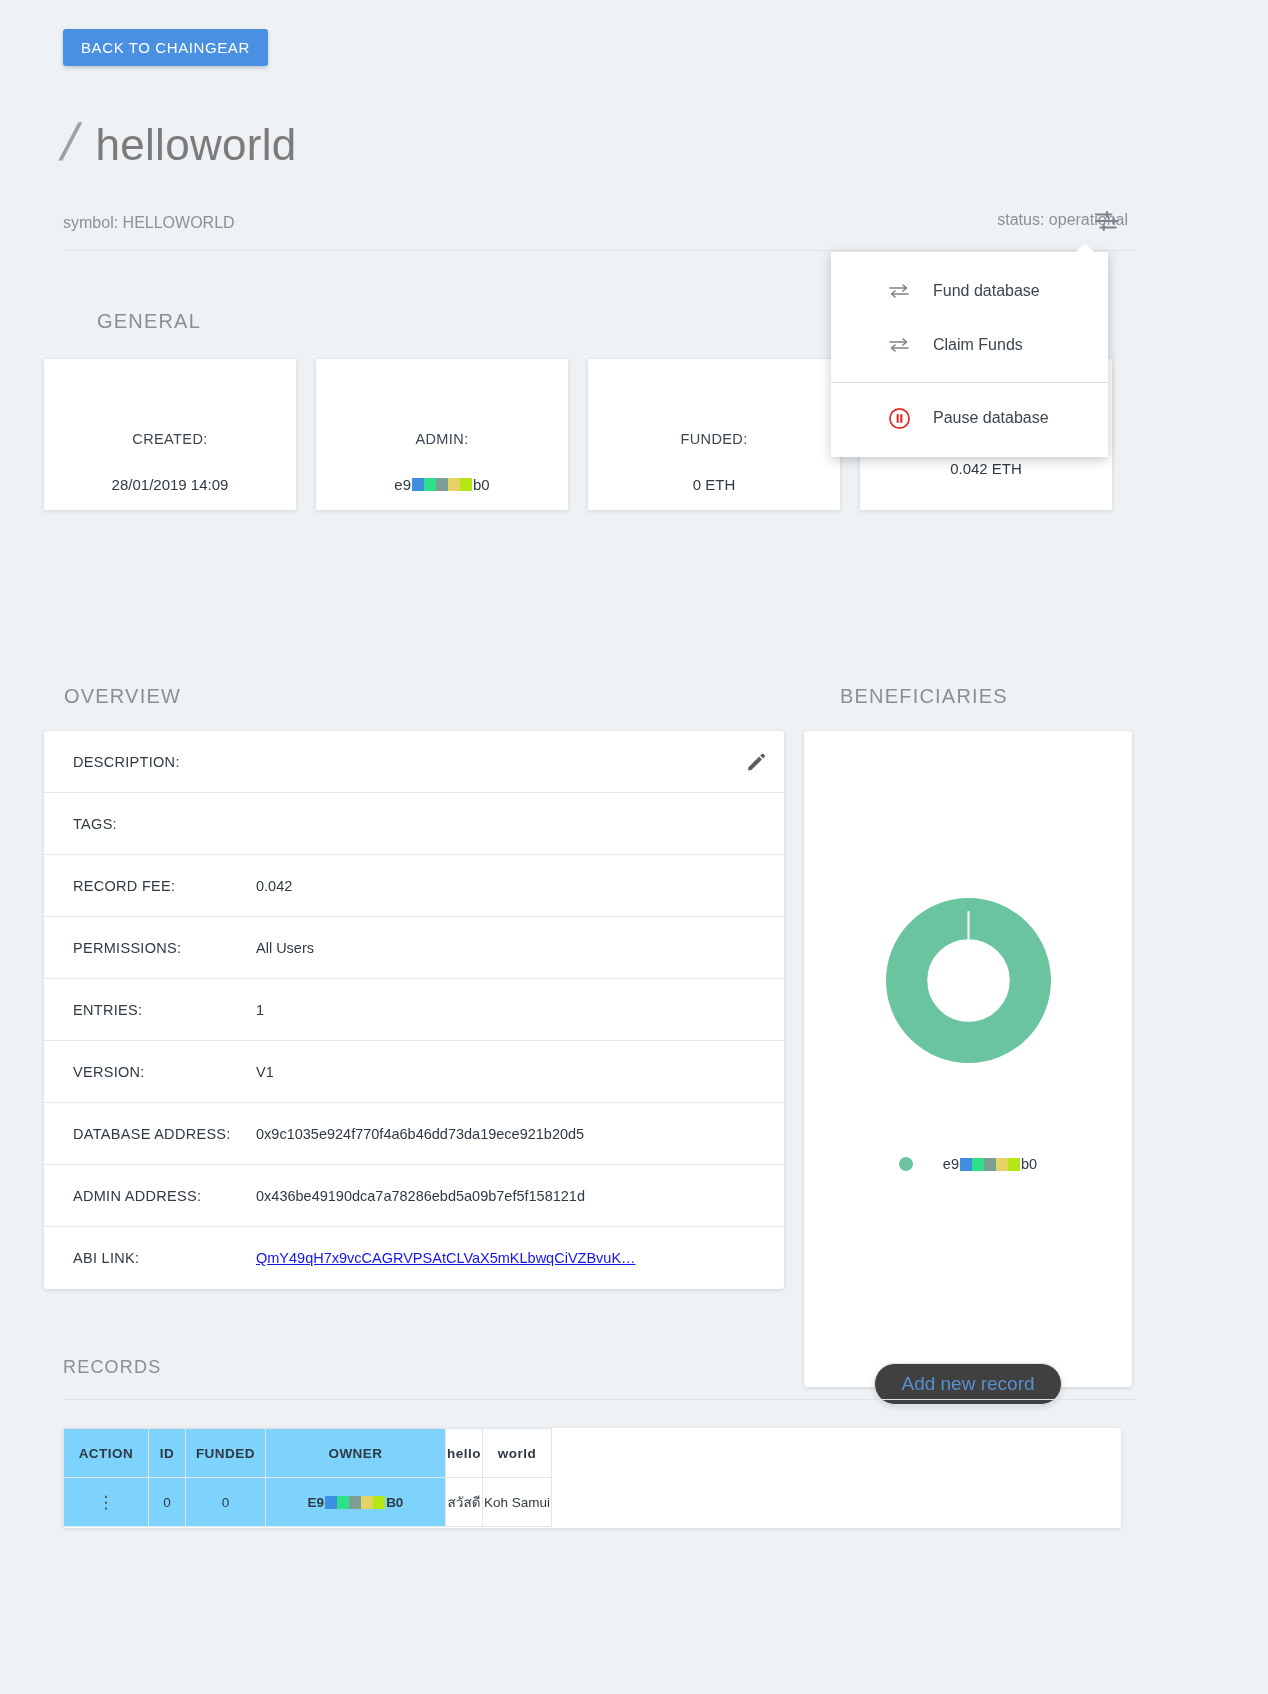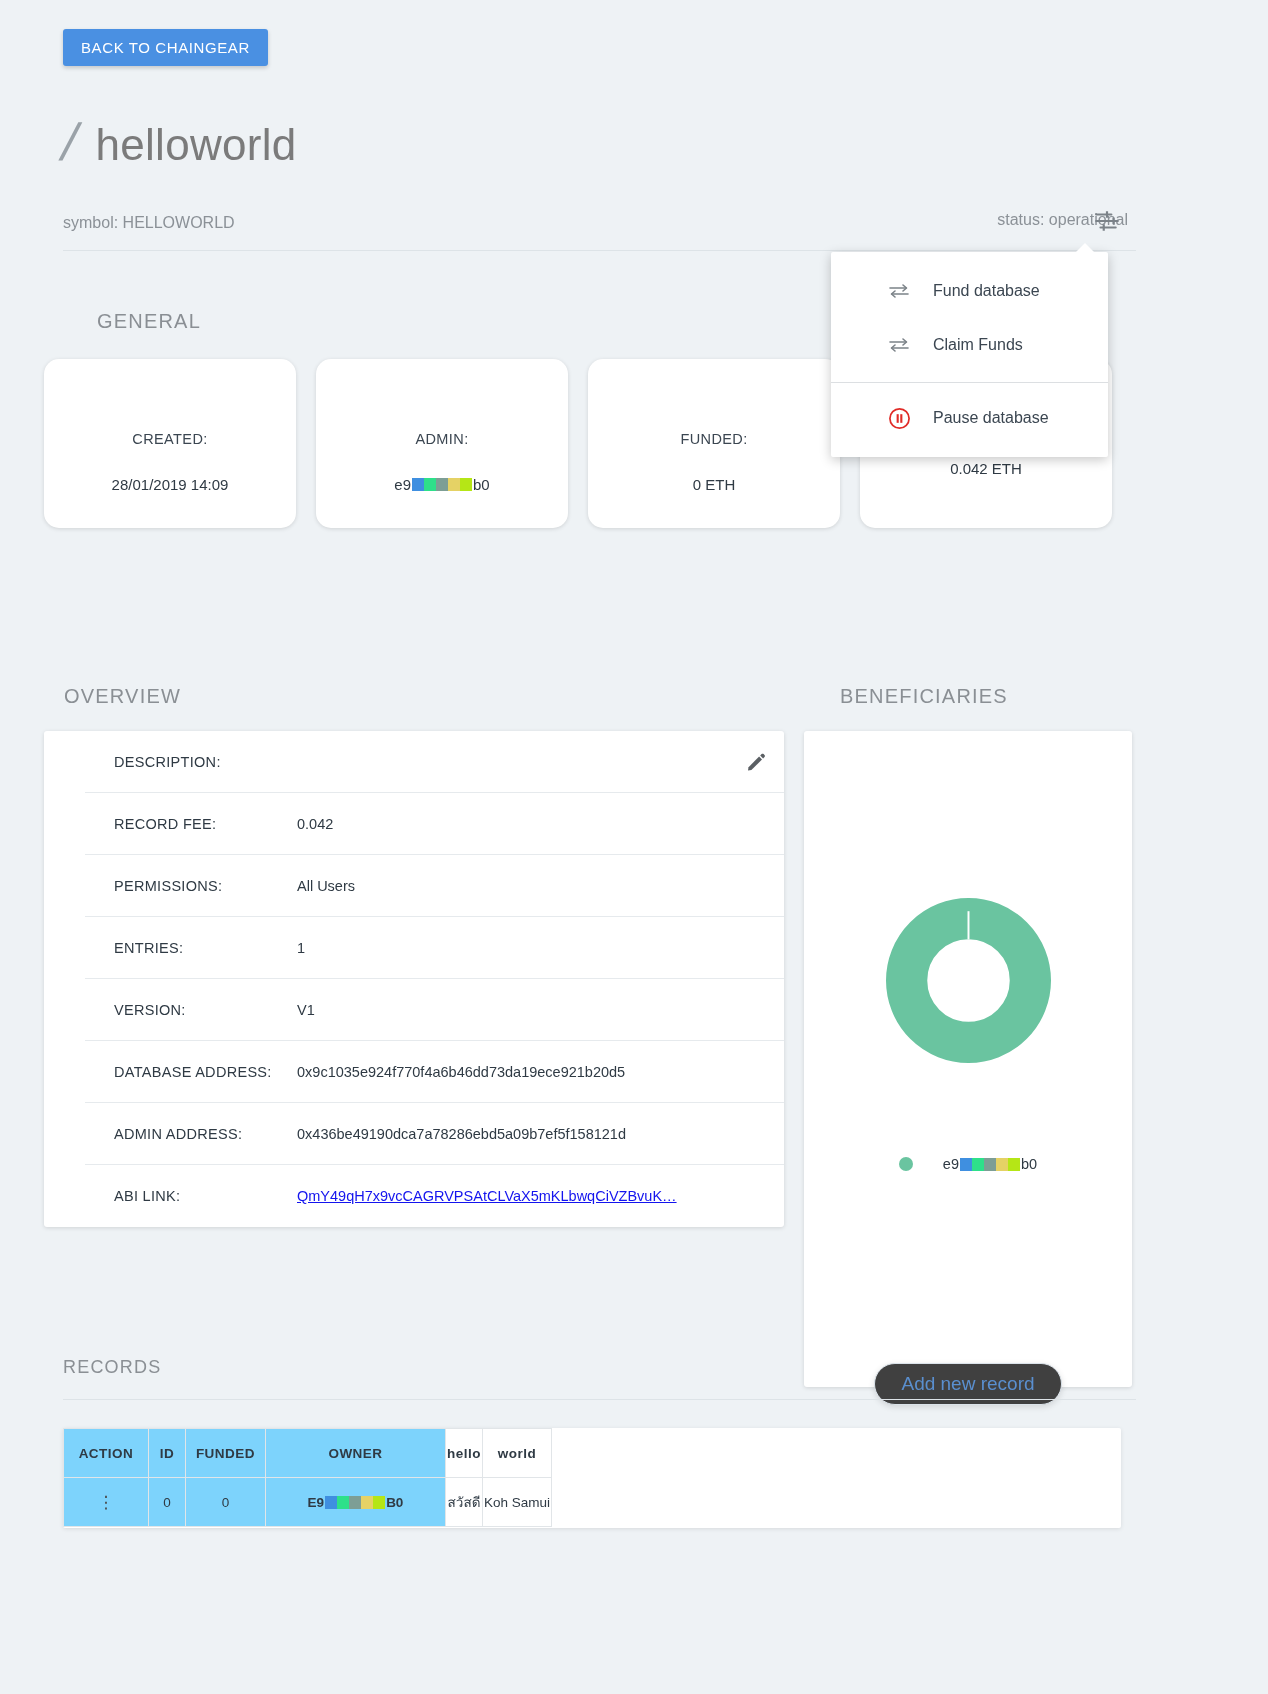--- a/index.html
+++ b/index.html
@@ -68,42 +68,41 @@
     height:54px; padding:0 30px 0 56px;
     font-size:16px; color:#3b4651; cursor:pointer;
   }
   .menu-sep { height:1px; background:#dcdfe2; margin:10px 0 8px 0; }
   .mi-icon { width:24px; height:20px; display:flex; align-items:center; justify-content:center; flex:0 0 24px;}
 
   
   .sec-general { position:absolute; left:97px; top:310px; font-size:20px; color:#8a8f94; letter-spacing:1.2px; }
   .cards { position:absolute; left:44px; top:359px; display:flex; gap:0; }
   .card {
-    width:252px; height:169px; margin-right:20px;
-    background:#fff; border-radius:15px;
+    width:252px; height:151px; margin-right:20px;
+    background:#fff; border-radius:1px;
     box-shadow:0 1px 4px rgba(0,0,0,.13);
     display:flex; flex-direction:column; align-items:center;
     padding-top:72px;
   }
   .card-label { font-size:14.5px; color:#3b4651; letter-spacing:.4px; margin-bottom:29px; text-align:center;}
   .card-value { font-size:15px; color:#2f3a44; display:flex; align-items:center; }
 
   
   .blockie { display:inline-flex; height:13px; vertical-align:middle; margin:0 1px; }
   .blockie i { display:block; width:12px; height:13px; }
   .addr { font-family:"Liberation Sans", sans-serif; font-size:15px; color:#2f3a44; display:inline-flex; align-items:center;}
 
   
   .sec-overview { position:absolute; left:64px; top:685px; font-size:20px; color:#8a8f94; letter-spacing:1.2px; }
   .overview-card {
     position:absolute; left:44px; top:731px; width:740px;
     background:#fff; border-radius:3px;
     box-shadow:0 1px 4px rgba(0,0,0,.13);
     overflow:hidden;
-    padding-left:41px;
   }
   .ov-row {
     display:flex; align-items:center; height:62px;
     border-bottom:1px solid #e6eaed; padding:0 18px 0 29px;
     font-size:14.5px; color:#2f3a44;
   }
   .ov-row:last-child { border-bottom:none; }
   .ov-key { width:183px; flex:0 0 183px; letter-spacing:.3px; }
   .ov-val { flex:1; }
   .ov-val a { color:#1414ee; text-decoration:underline; }
@@ -277,20 +276,24 @@
       <span class="ov-key">DESCRIPTION:</span>
       <span class="ov-val"></span>
       <span class="pencil">
         <svg viewBox="0 0 20 20" width="20" height="20">
           <path d="M2.5 15.2 L13.1 4.6 L16 7.5 L5.4 18.1 L2 18.6 Z" fill="#5a5f63"></path>
           <path d="M14.2 3.5 L15.6 2.1 C16.2 1.5 17 1.5 17.6 2.1 L18.5 3 C19.1 3.6 19.1 4.4 18.5 5 L17.1 6.4 Z" fill="#5a5f63"></path>
         </svg>
       </span>
     </div>
 
+    <div class="ov-row">
+      <span class="ov-key">TAGS:</span>
+      <span class="ov-val"></span>
+    </div>
 
     <div class="ov-row">
       <span class="ov-key">RECORD FEE:</span>
       <span class="ov-val">0.042</span>
     </div>
 
     <div class="ov-row">
       <span class="ov-key">PERMISSIONS:</span>
       <span class="ov-val">All Users</span>
     </div>

